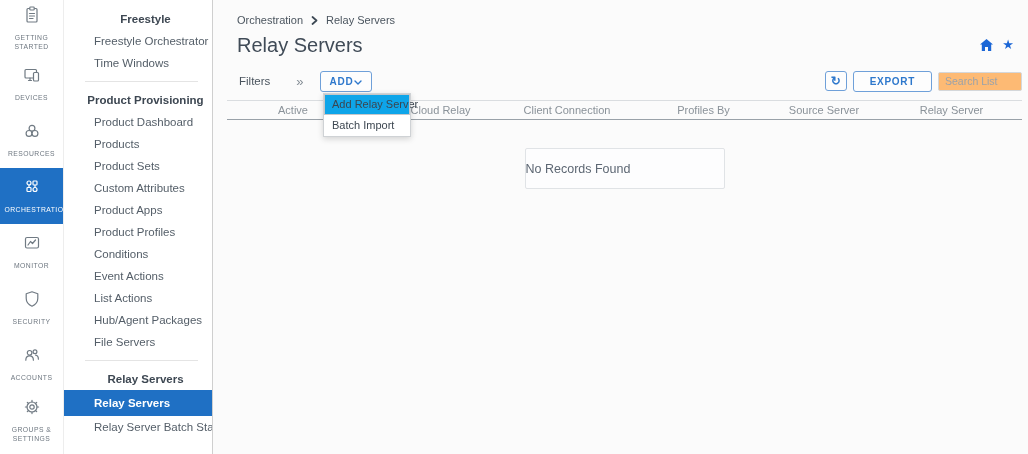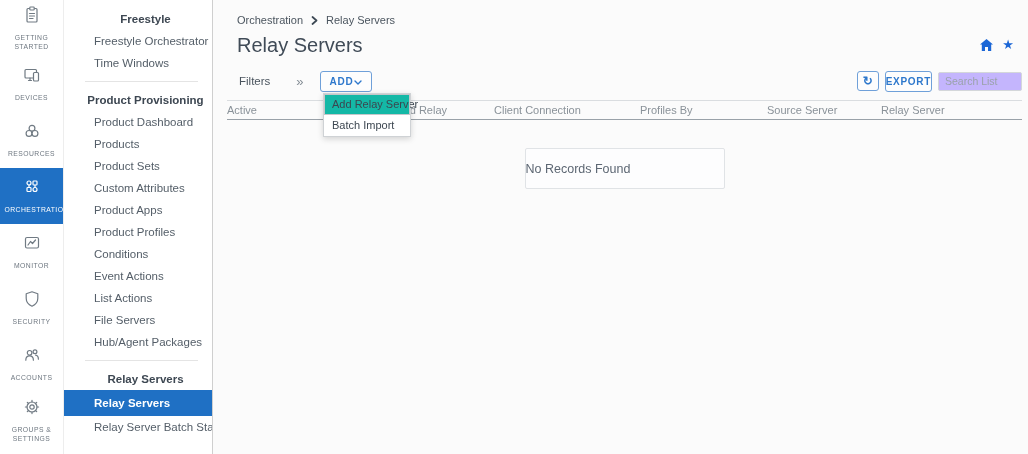--- a/index.html
+++ b/index.html
@@ -100,40 +100,40 @@
   .btn {
     display:inline-flex; align-items:center; justify-content:center;
     border:1px solid #6fa0d9; border-radius:3px;
     background:#fdfdfd; color:#2e78cc;
     font-size:10px; font-weight:700; letter-spacing:.7px;
     cursor:pointer; font-family:"Liberation Sans", sans-serif;
   }
   .add-btn { margin-left:16px; padding:4px 9px; gap:1px; }
   .right-tools { margin-left:auto; display:flex; align-items:center; gap:6px; }
   .refresh-btn { width:22px; height:20px; font-size:12px; letter-spacing:0; padding:0; }
-  .export-btn { padding:4px 0; }
+  .export-btn { padding:4px 16px; }
   .search-input {
     width:84px; height:19px;
     border:1px solid #d4d7da; border-radius:2px;
     font-size:10.5px; padding:0 6px; color:#4a545e;
-    background:#c4b5fd; outline:none;
+    background:#fdba74; outline:none;
     font-family:"Liberation Sans", sans-serif;
   }
   .search-input::placeholder { color:#9aa2aa; }
 
   
   .grid-head {
     display:flex; margin-top:8px; height:20px;
     border-top:1px solid #dadde0;
     border-bottom:1px solid #99a1a8;
     align-items:center;
   }
   .grid-col {
     font-size:11px; color:#8a9299;
-    text-align:left; white-space:nowrap; overflow:hidden;
+    text-align:center; white-space:nowrap; overflow:hidden;
     cursor:pointer;
   }
   .c0{width:132px;} .c1{width:135px;} .c2{width:146px;}
   .c3{width:127px;} .c4{width:114px;} .c5{width:141px;}
 
   
   .empty-box {
     width:200px; height:41px; margin:28px auto 0;
     background:#fdfdfe;
     border:1px solid #e0e3e6; border-radius:2px;
@@ -148,21 +148,21 @@
     border:1px solid #cfd2d5;
     box-shadow:0 2px 6px rgba(0,0,0,.16);
     z-index:5;
   }
   .menu-item {
     font-size:11px; color:#3c4650;
     padding:4px 8px; line-height:13px;
     cursor:pointer; white-space:nowrap;
   }
   .menu-item.highlighted {
-    background:#14b8a6;
+    background:#0ea5e9;
     outline:1px solid #c4c7ca; outline-offset:-1px;
   }
 </style>
 </head>
 <body>
 
 <nav class="rail">
 
   <div class="rail-item">
     <span>
@@ -266,22 +266,22 @@
   <div class="nav-header">Product Provisioning</div>
   <div class="nav-item">Product Dashboard</div>
   <div class="nav-item">Products</div>
   <div class="nav-item">Product Sets</div>
   <div class="nav-item">Custom Attributes</div>
   <div class="nav-item">Product Apps</div>
   <div class="nav-item">Product Profiles</div>
   <div class="nav-item">Conditions</div>
   <div class="nav-item">Event Actions</div>
   <div class="nav-item">List Actions</div>
+  <div class="nav-item">Hub/Agent Packages</div>
   <div class="nav-item">File Servers</div>
-  <div class="nav-item">Hub/Agent Packages</div>
   <div class="nav-divider"></div>
   <div class="nav-header">Relay Servers</div>
   <div class="nav-item selected">Relay Servers</div>
   <div class="nav-item">Relay Server Batch Stat...</div>
 </nav>
 
 <main class="main">
 
   <div class="breadcrumb">
     <span class="crumb">Orchestration</span>

